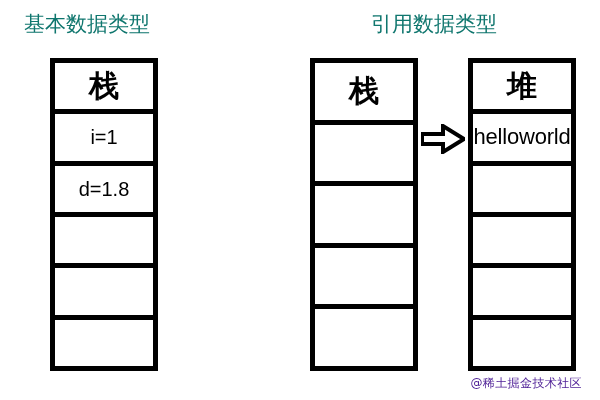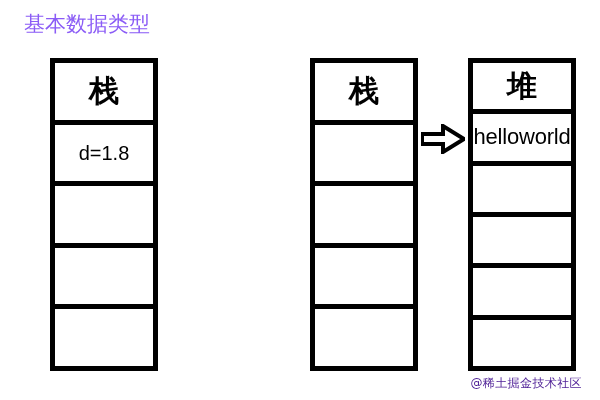--- a/index.html
+++ b/index.html
@@ -21,21 +21,21 @@
     position: absolute;
     inset: 0;
   }
 
   
   .section-title {
     position: absolute;
     font-size: 21px;
     line-height: 1;
     letter-spacing: 0px;
-    color: #8b5cf6;
+    color: #0f766e;
     white-space: nowrap;
     font-weight: 400;
   }
   #title-primitive { left: 24px; top: 13px; }
   #title-reference { left: 371px; top: 13px; }
 
   
   .mem-box {
     position: absolute;
     box-sizing: border-box;
@@ -104,24 +104,28 @@
     font-family: "DejaVu Sans", "Liberation Sans", sans-serif;
   }
 </style>
 </head>
 <body>
 
 <div class="canvas">
 
   <div id="title-primitive" class="section-title">基本数据类型</div>
 
+  <div id="title-reference" class="section-title">引用数据类型</div>
 
   <div id="stack-primitive" class="mem-box">
     <div class="mem-cell header">
       <span>栈</span>
+    </div>
+    <div class="mem-cell">
+      <span class="cell-value">i=1</span>
     </div>
     <div class="mem-cell">
       <span class="cell-value">d=1.8</span>
     </div>
     <div class="mem-cell empty">
       <span class="cell-value"></span>
     </div>
     <div class="mem-cell empty">
       <span class="cell-value"></span>
     </div>

